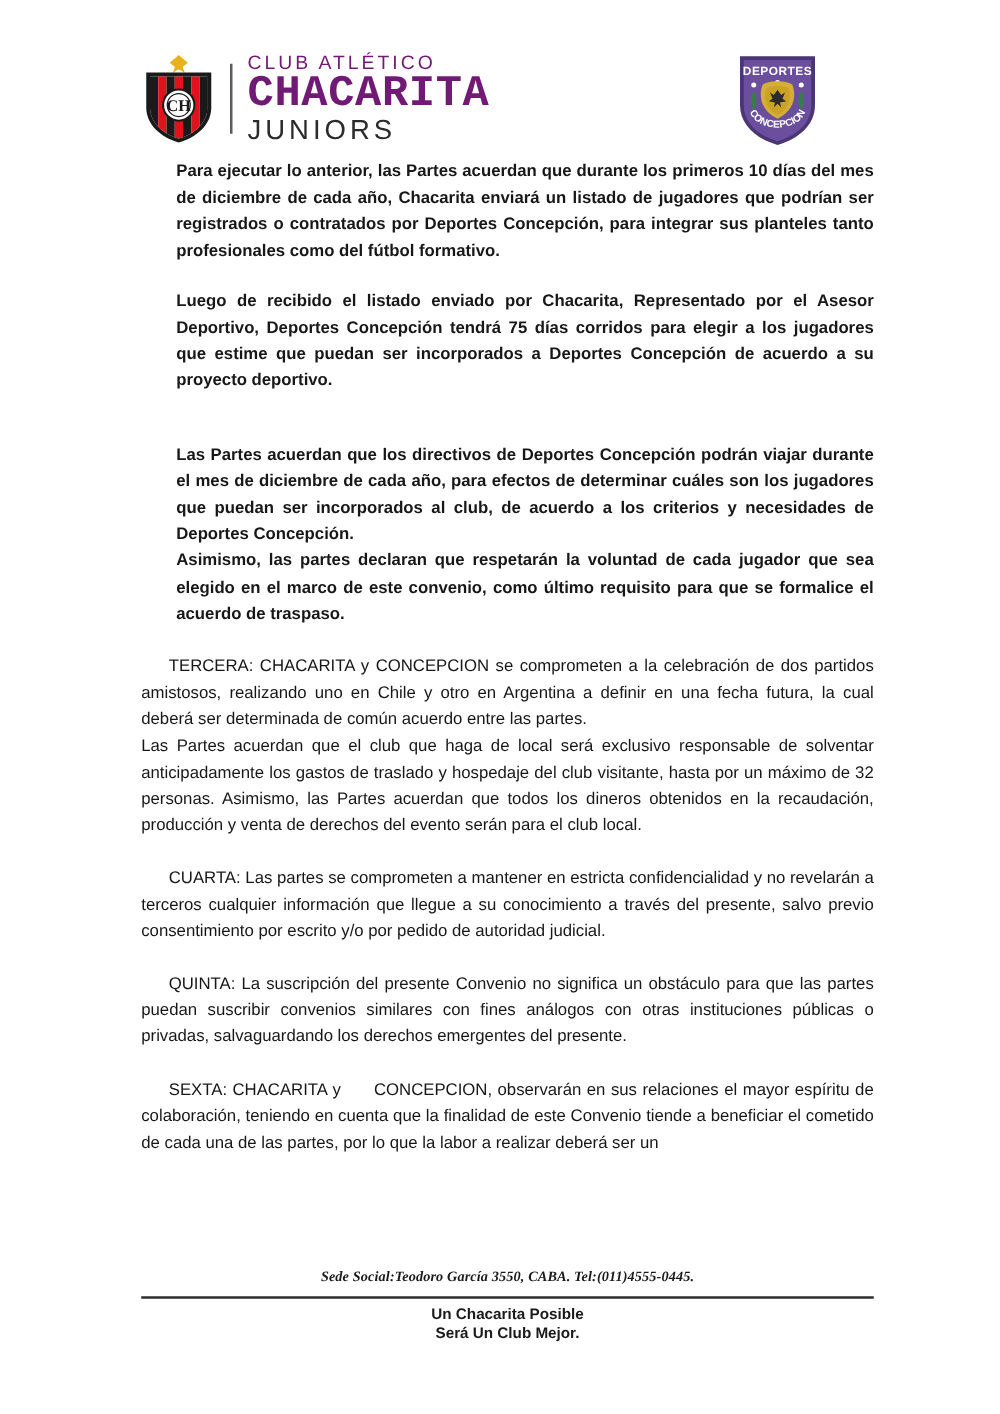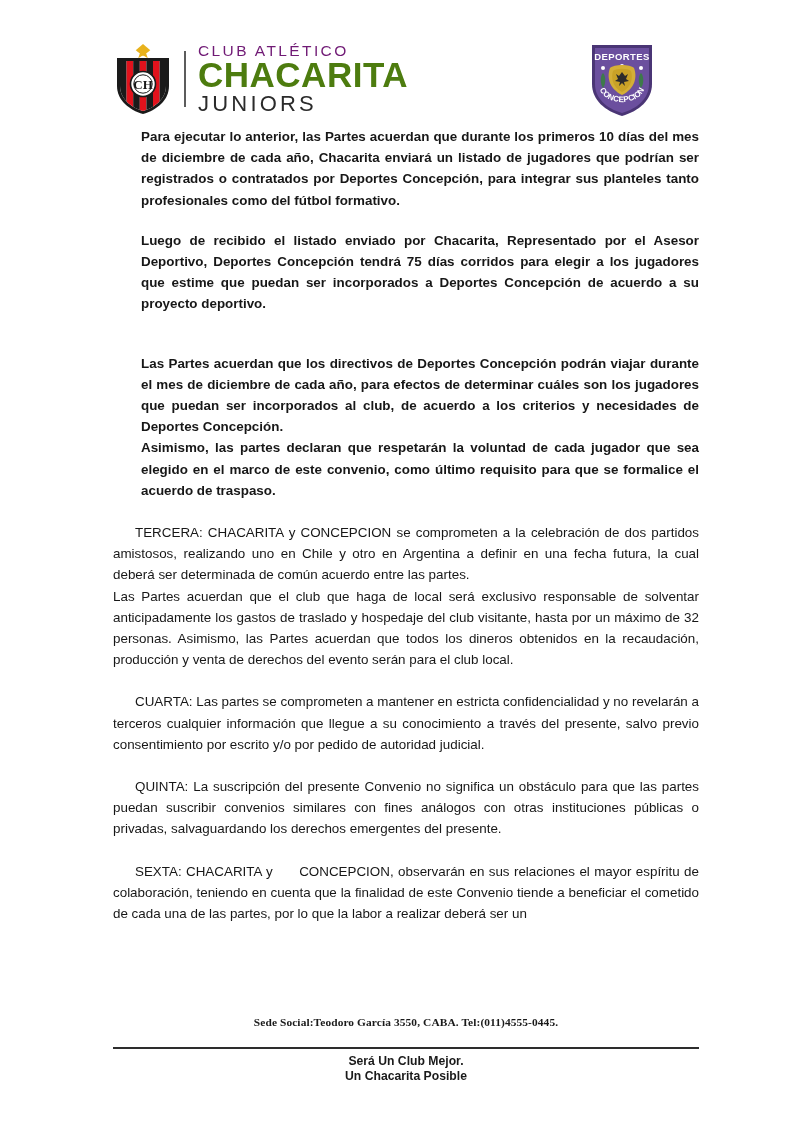--- a/index.html
+++ b/index.html
@@ -52,25 +52,25 @@
   }
   .logo-line1 {
     font-family: "Liberation Sans", sans-serif;
     font-size: 15.5px;
     letter-spacing: 2.4px;
     color: #701a75;
     font-weight: 400;
     margin-bottom: 1px;
   }
   .logo-line2 {
-    font-family: Liberation Sans, sans-serif;
+    font-family: Liberation Mono, monospace;
     font-size: 35px;
     font-weight: bold;
     letter-spacing: 0.5px;
-    color: #4d7c0f;
+    color: #701a75;
     line-height: 0.94;
     text-align: center;
   }
   .logo-line3 {
     font-family: "Liberation Sans", sans-serif;
     font-size: 22px;
     font-weight: normal;
     letter-spacing: 3.2px;
     color: #2b2b2b;
     line-height: 1;
@@ -116,21 +116,22 @@
     top: 1016px;
     width: 586px;
     text-align: center;
   }
   .footer-address {
     font-family: "Liberation Serif", serif;
     font-size: 11.4px;
     font-weight: bold;
     letter-spacing: 0.1px;
     color: #1a1a1a;
-    padding-bottom: 19px;
+    padding-bottom: 9px;
+    font-style: italic;
   }
   .footer-rule {
     width: 100%;
     height: 2px;
     background: #2d2d2d;
     margin: 0 0 5px 0;
   }
   .footer-slogan {
     font-family: "Liberation Sans", sans-serif;
     font-size: 12.2px;
@@ -234,18 +235,18 @@
 
     <div class="gap-lg"></div>
 
     <p class="para"><b class="lead">SEXTA: CHACARITA</b><span> y </span><b class="lead">CONCEPCION</b><span>, observarán en sus relaciones el mayor espíritu de colaboración, teniendo en cuenta que la finalidad de este Convenio tiende a beneficiar el cometido de cada una de las partes, por lo que la labor a realizar deberá ser un</span></p>
   </div>
 
   <div class="footer">
     <div class="footer-address">Sede Social:Teodoro García 3550, CABA.  Tel:(011)4555-0445.</div>
     <div class="footer-rule"></div>
     <div class="footer-slogan">
+      <div>Un Chacarita Posible</div>
       <div>Será Un Club Mejor.</div>
-      <div>Un Chacarita Posible</div>
     </div>
   </div>
 
 </div>
 
 </body></html>

